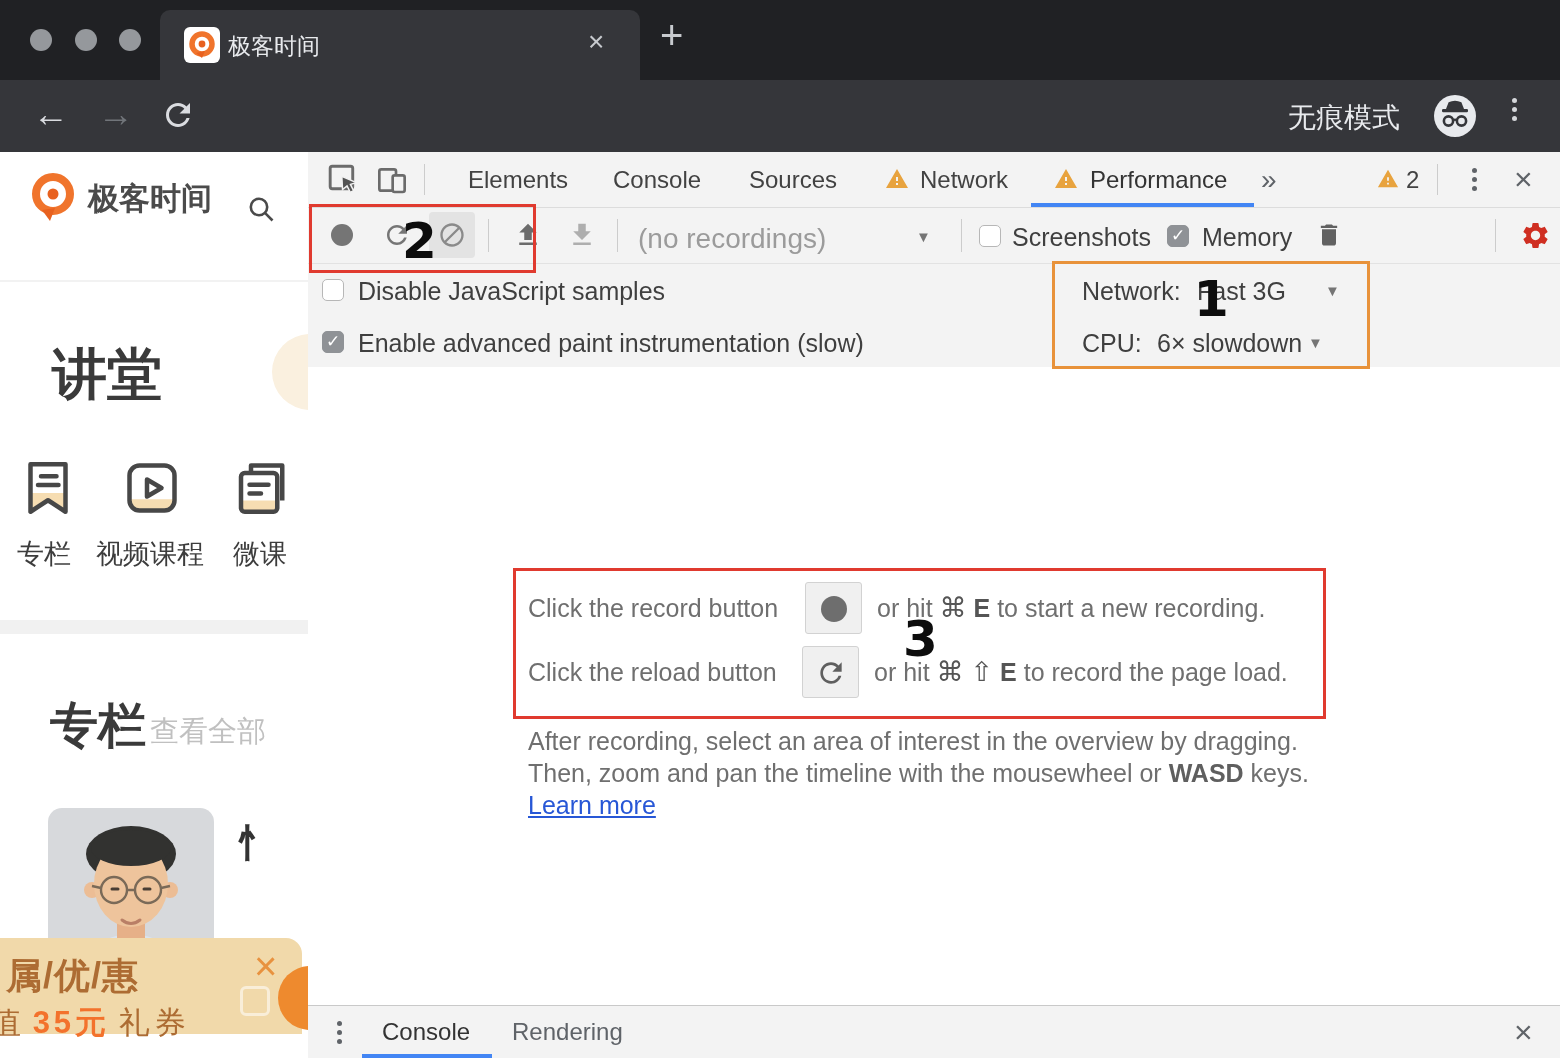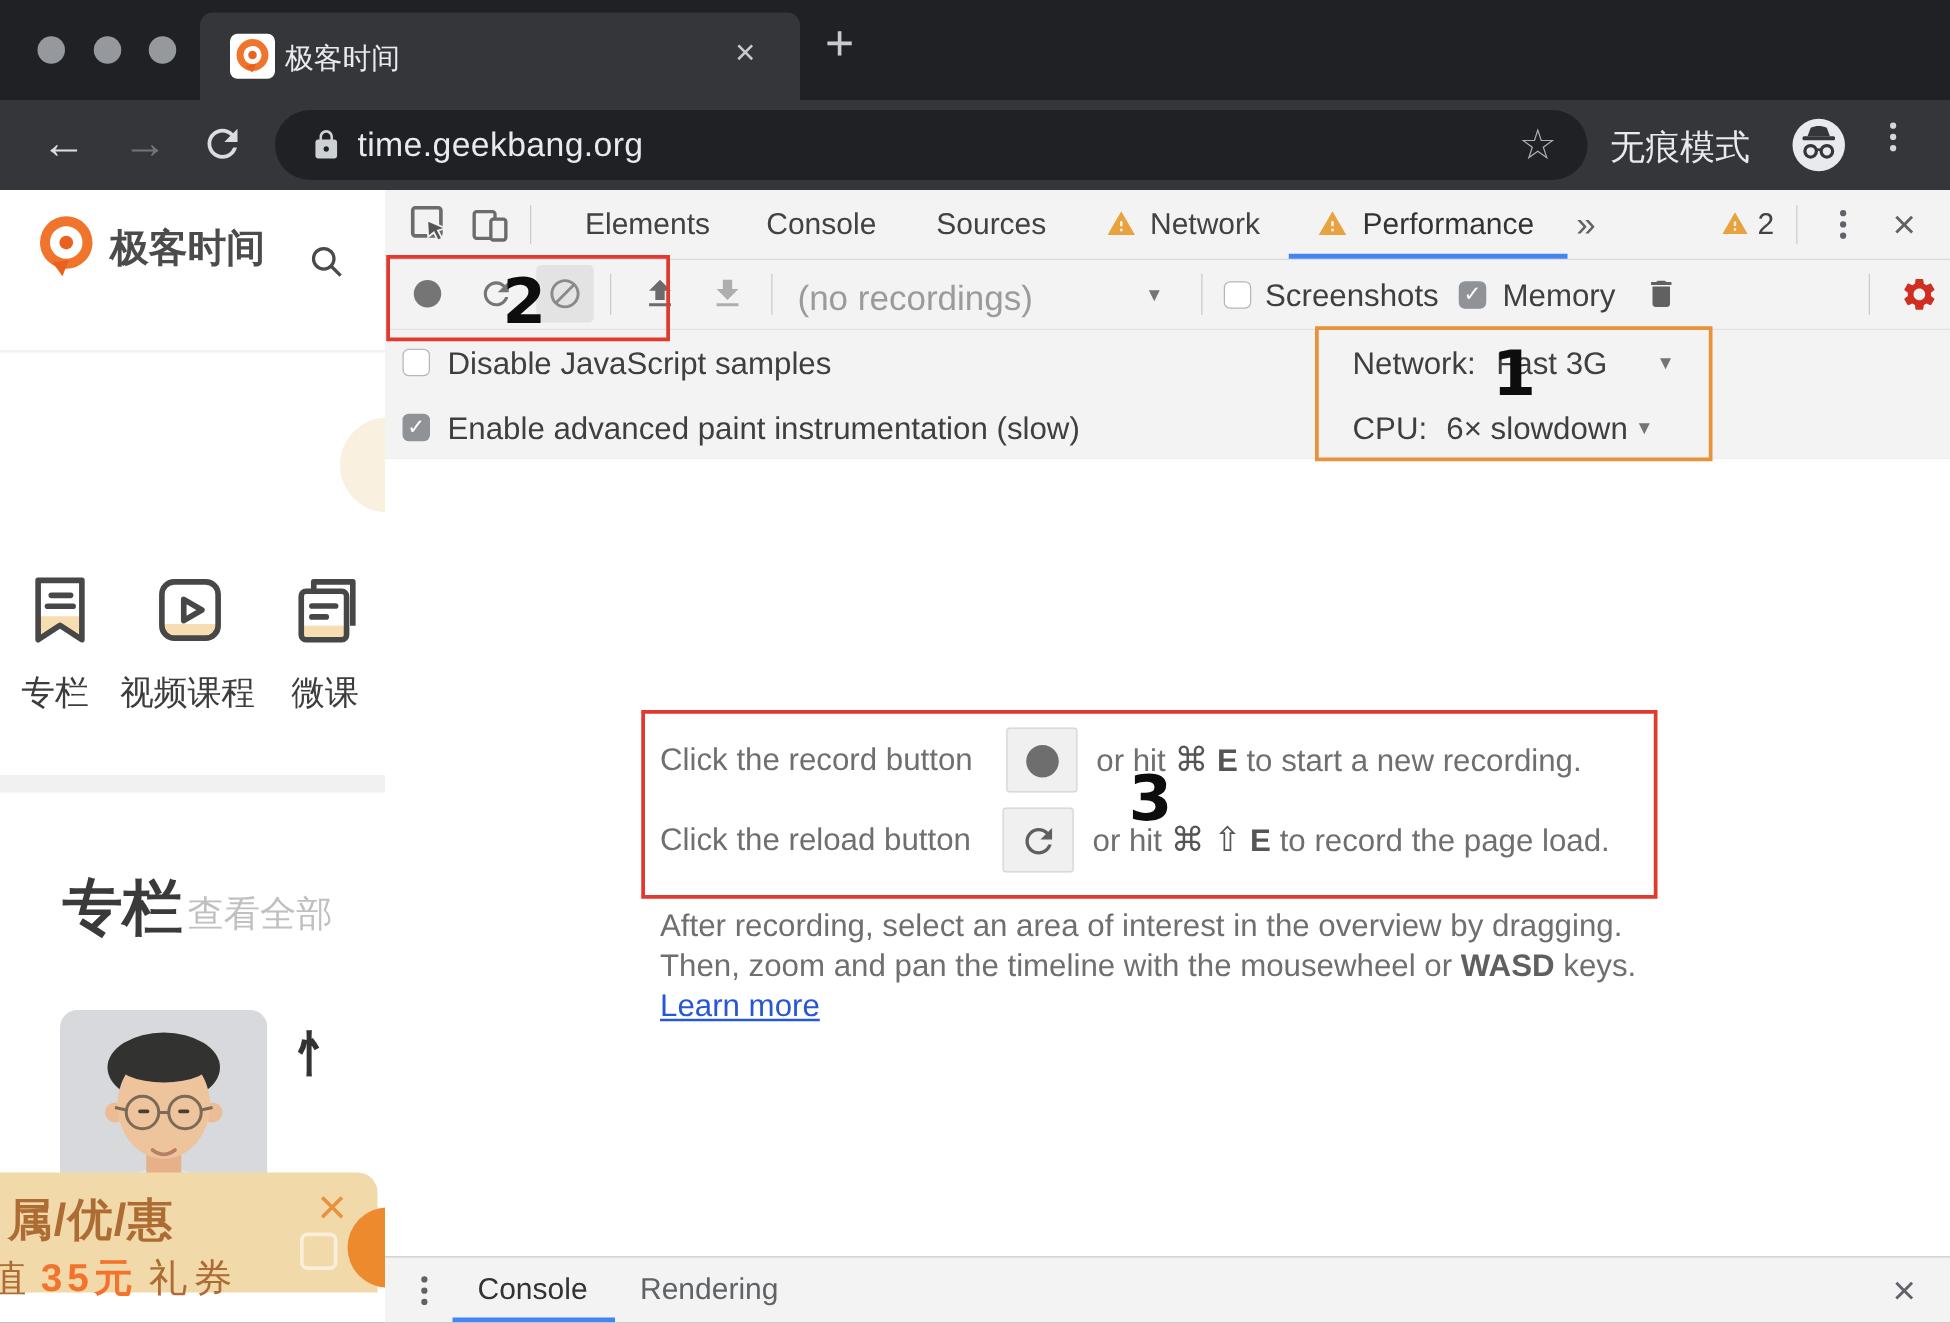--- a/index.html
+++ b/index.html
@@ -73,29 +73,20 @@
   </div>
 
   <div class="addrbar">
     <span class="abs" style="left:33px;top:13px;font-size:36px;color:#dadce0">←</span>
     <span class="abs" style="left:98px;top:13px;font-size:36px;color:#71757a">→</span>
     <span class="abs" style="left:160px;top:17px">
       <svg width="36" height="36" viewBox="0 0 24 24">
           <path fill="#dadce0" d="M17.65 6.35C16.2 4.9 14.21 4 12 4c-4.42 0-7.99 3.58-8 8s3.57 8 8 8c3.73 0 6.84-2.55 7.73-6h-2.08c-.82 2.33-3.04 4-5.65 4-3.31 0-6-2.69-6-6s2.69-6 6-6c1.66 0 3.14.69 4.22 1.78L13 11h7V4l-2.35 2.35z"></path>
         </svg>
     </span>
-    <div class="addr-field">
-      <span class="abs" style="left:28px;top:14px">
-        <svg width="26" height="28" viewBox="0 0 24 24">
-            <path fill="#cdd0d4" d="M18 8h-1V6c0-2.76-2.24-5-5-5S7 3.24 7 6v2H6c-1.1 0-2 .9-2 2v10c0 1.1.9 2 2 2h12c1.1 0 2-.9 2-2V10c0-1.1-.9-2-2-2zm-6 9c-1.1 0-2-.9-2-2s.9-2 2-2 2 .9 2 2-.9 2-2 2zm3.1-9H8.9V6c0-1.71 1.39-3.1 3.1-3.1 1.71 0 3.1 1.39 3.1 3.1v2z"></path>
-          </svg>
-      </span>
-      <span class="url">time.geekbang.org</span>
-      <span class="abs" style="left:995px;top:8px;font-size:34px;color:#aab0b6">☆</span>
-    </div>
     <span class="abs" style="left:1288px;top:19px;font-size:28px;color:#e8eaed">无痕模式</span>
     <span class="abs" style="left:1433px;top:14px">
       <svg width="44" height="44" viewBox="0 0 44 44">
         <circle cx="22" cy="22" r="21" fill="#e8eaed"></circle>
         <path d="M13 15 L15.6 8.2 C19.8 6.2 24.2 6.2 28.4 8.2 L31 15 Z" fill="#35363a"></path>
         <rect x="9" y="15" width="26" height="3.2" rx="1.2" fill="#35363a"></rect>
         <circle cx="15.5" cy="27" r="4.6" fill="none" stroke="#35363a" stroke-width="2.6"></circle>
         <circle cx="28.5" cy="27" r="4.6" fill="none" stroke="#35363a" stroke-width="2.6"></circle>
         <path d="M20 26.4 q2 -1.6 4 0" fill="none" stroke="#35363a" stroke-width="2"></path>
       </svg>
@@ -118,20 +109,21 @@
     </span>
     <span class="abs cjk-big" style="left:88px;top:26px;font-size:31px;color:#4b4b4b">极客时间</span>
     <span class="abs" style="left:246px;top:42px">
       <svg width="30" height="30" viewBox="0 0 30 30">
           <circle cx="13" cy="13" r="8.2" fill="none" stroke="#4a4a4a" stroke-width="2.6"></circle>
           <line x1="19.2" y1="19.2" x2="26.5" y2="26.5" stroke="#4a4a4a" stroke-width="2.6"></line>
         </svg>
     </span>
     <div class="abs" style="left:0;top:128px;width:308px;height:2px;background:#f2f2f2"></div>
 
+    <span class="abs cjk-big" style="left:52px;top:186px;font-size:55px">讲堂</span>
 
     <span class="abs" style="left:18px;top:306px">
       <svg width="60" height="60" viewBox="0 0 24 24">
         <defs>
             <clipPath id="bmclip">
               <path d="M5 2.5h14v19l-7-4.6-7 4.6z"></path>
             </clipPath>
           </defs>
         <rect x="4" y="14" width="16" height="9" fill="#f6ddb2" clip-path="url(#bmclip)"></rect>
         <path d="M5 2.5h14v19l-7-4.6-7 4.6z" fill="none" stroke="#474747" stroke-width="1.8" stroke-linejoin="round"></path>

